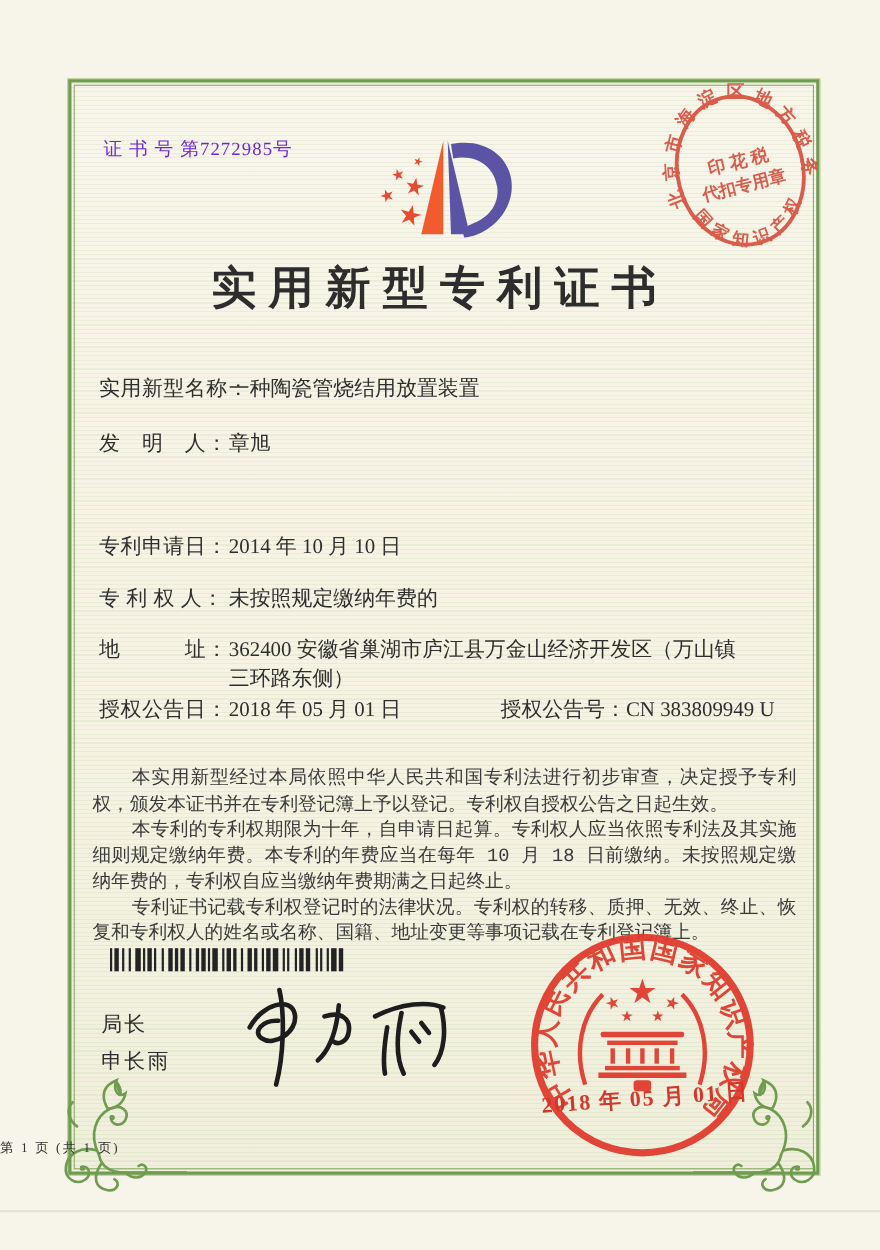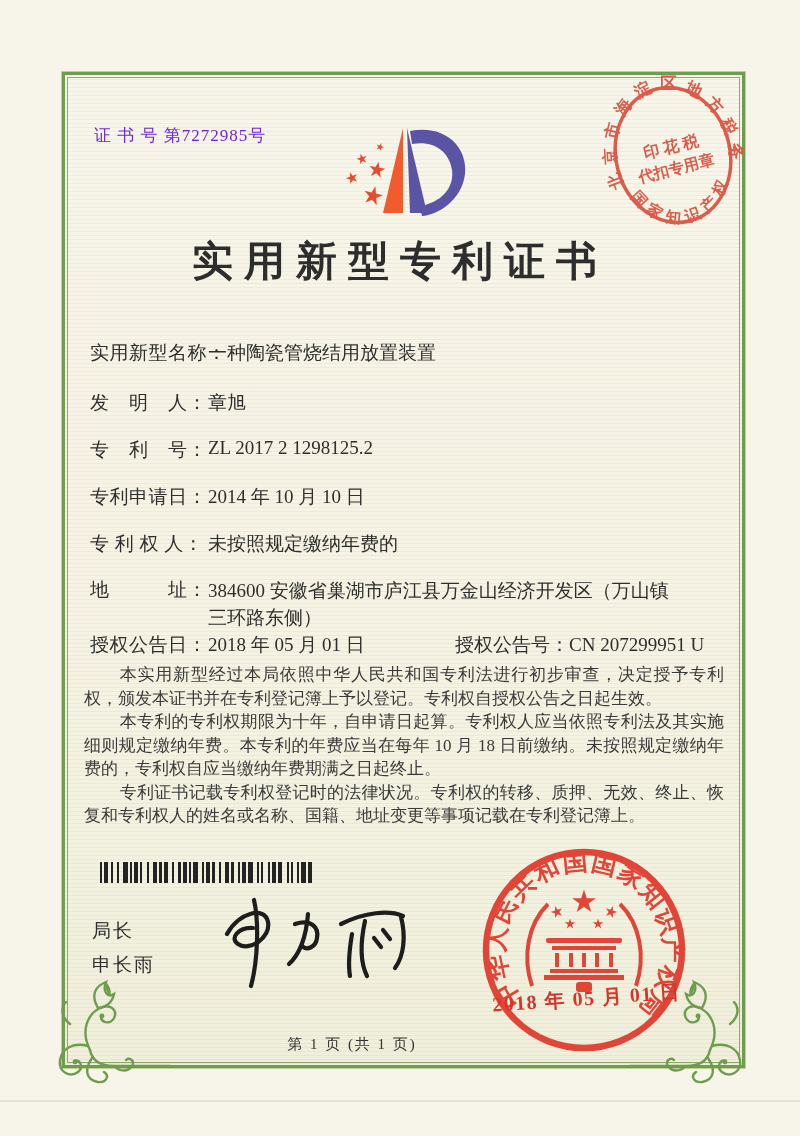--- a/index.html
+++ b/index.html
@@ -27,37 +27,37 @@
        transform:rotate(-14deg);opacity:0.92;}
   .title{position:absolute;left:0;width:800px;top:234px;text-align:center;
        font-size:41px;font-weight:700;color:#2d2d2d;letter-spacing:11px;}
   
   .row{position:absolute;left:90px;width:640px;font-size:19px;color:#2e2e2e;}
   .row .lbl{white-space:pre;letter-spacing:0.5px;}
   .row .val{position:absolute;left:118px;top:0;white-space:pre-wrap;}
   .row .val.wrap{width:478px;line-height:27px;}
   .row .pair2{position:absolute;left:365px;top:0;white-space:pre;}
   
-  .body-text{position:absolute;left:84px;top:663px;width:640px;}
+  .body-text{position:absolute;left:84px;top:697px;width:640px;font-family:Liberation Mono, monospace;}
   .body-text p{margin:0;font-size:17px;line-height:23.5px;text-indent:2.1em;
        text-align:justify;color:#3a3a3a;}
   
   .barcode{position:absolute;left:100px;top:862px;width:212px;height:21px;display:flex;}
   .barcode .b{height:100%;}
   .barcode .b.bar{background:#232323;}
   
   .sig-title{position:absolute;left:92px;top:918px;font-size:19px;color:#2e2e2e;letter-spacing:2px;}
   .sig-name{position:absolute;left:92px;top:952px;font-size:19px;color:#2e2e2e;letter-spacing:2px;}
   .handwriting{position:absolute;left:213px;top:894px;width:205px;height:96px;}
   .seal{position:absolute;left:474px;top:842px;width:220px;height:220px;opacity:0.93;}
   .seal-date{position:absolute;left:492px;top:985px;font-size:20px;font-weight:700;
        color:#d4372a;letter-spacing:1.5px;transform:rotate(-4deg);white-space:pre;}
   
-  .footer{position:absolute;left:0;width:704px;top:1035px;text-align:center;
-       font-size:15px;color:#333;letter-spacing:2px;}
+  .footer{position:absolute;left:0;width:704px;top:1035px;
+       font-size:12px;color:#333;letter-spacing:2px;}
 </style>
 </head>
 <body>
 
 <div class="page">
 
   <div class="frame"></div>
 
   <svg class="flourish left" viewBox="0 0 130 104">
     <g fill="none" stroke="#6f9c4e" stroke-width="2.4" stroke-linecap="round">
@@ -127,40 +127,36 @@
   <div class="title">实用新型专利证书</div>
 
   <div class="row" style="top:340px">
     <span class="lbl">实用新型名称：</span>
     <span class="val">一种陶瓷管烧结用放置装置</span>
   </div>
   <div class="row" style="top:390px">
     <span class="lbl">发　明　人：</span>
     <span class="val">章旭</span>
   </div>
-  <div class="row" style="top:437px">
-    <span class="lbl">专　利　号：</span>
-    <span class="val">ZL 2017 2 1298125.2</span>
-  </div>
   <div class="row" style="top:484px">
     <span class="lbl">专利申请日：</span>
     <span class="val">2014 年 10 月 10 日</span>
   </div>
   <div class="row" style="top:531px">
     <span class="lbl">专 利 权 人：</span>
     <span class="val">未按照规定缴纳年费的</span>
   </div>
   <div class="row" style="top:577px">
     <span class="lbl">地　　　址：</span>
-    <span class="val wrap">384600 安徽省巢湖市庐江县万金山经济开发区（万山镇三环路东侧）</span>
+    <span class="val wrap">362400 安徽省巢湖市庐江县万金山经济开发区（万山镇三环路东侧）</span>
   </div>
   <div class="row" style="top:632px">
     <span class="lbl">授权公告日：</span>
     <span class="val">2018 年 05 月 01 日</span>
-    <span class="pair2"><span>授权公告号：</span><span>CN 207299951 U</span></span>
+    <span class="pair2"><span>授权公告号：</span><span>CN 383809949 U</span></span>
   </div>
 
   <div class="body-text">
     <p>本实用新型经过本局依照中华人民共和国专利法进行初步审查，决定授予专利权，颁发本证书并在专利登记簿上予以登记。专利权自授权公告之日起生效。</p>
     <p>本专利的专利权期限为十年，自申请日起算。专利权人应当依照专利法及其实施细则规定缴纳年费。本专利的年费应当在每年 10 月 18 日前缴纳。未按照规定缴纳年费的，专利权自应当缴纳年费期满之日起终止。</p>
     <p>专利证书记载专利权登记时的法律状况。专利权的转移、质押、无效、终止、恢复和专利权人的姓名或名称、国籍、地址变更等事项记载在专利登记簿上。</p>
   </div>
 
   <div class="barcode">
       <div class="b bar" style="flex-grow: 1;"></div>

